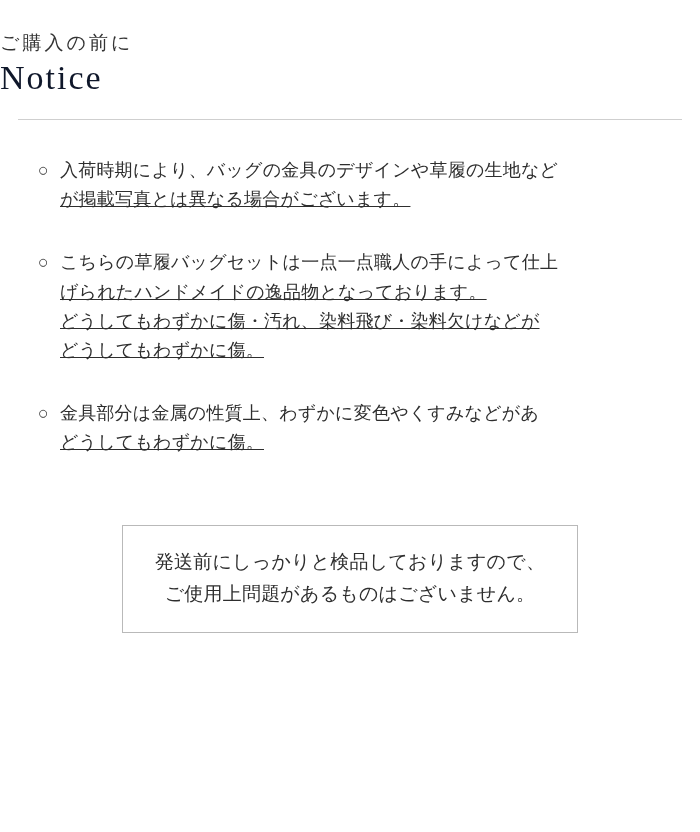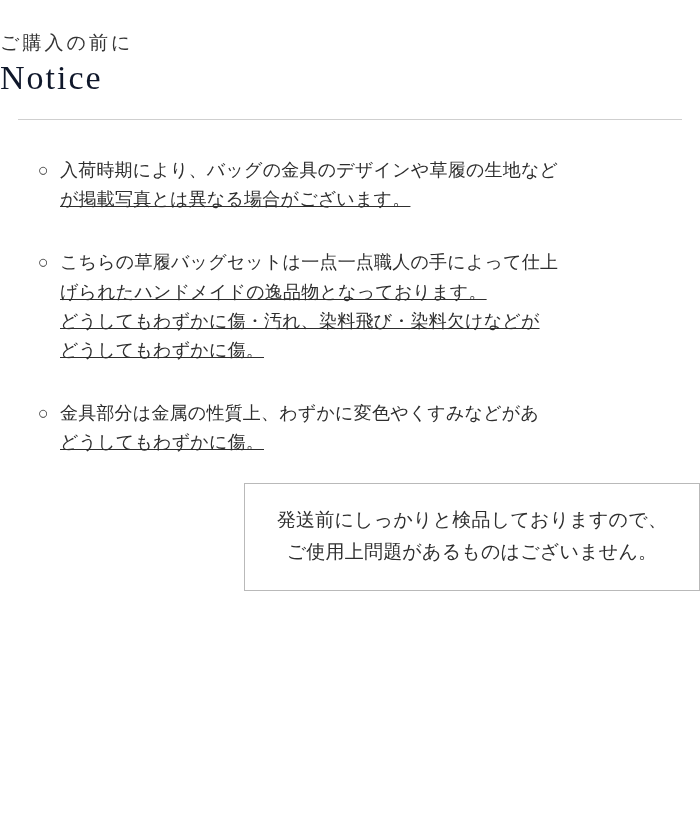--- a/index.html
+++ b/index.html
@@ -74,22 +74,22 @@
   }
   .bullet {
     display: inline-block;
     width: 22px;
     color: #3a3a3a;
   }
 
   
   .frame-wrap {
     display: flex;
-    justify-content: flex-end;
-    margin-top: 26px;
+    justify-content: center;
+    margin-top: 68px;
   }
   .frame {
     border: 1px solid #b9b9b9;
     width: 456px;
     box-sizing: border-box;
     padding: 20px 10px 22px 10px;
     text-align: center;
   }
   .frame-line {
     font-size: 19px;

